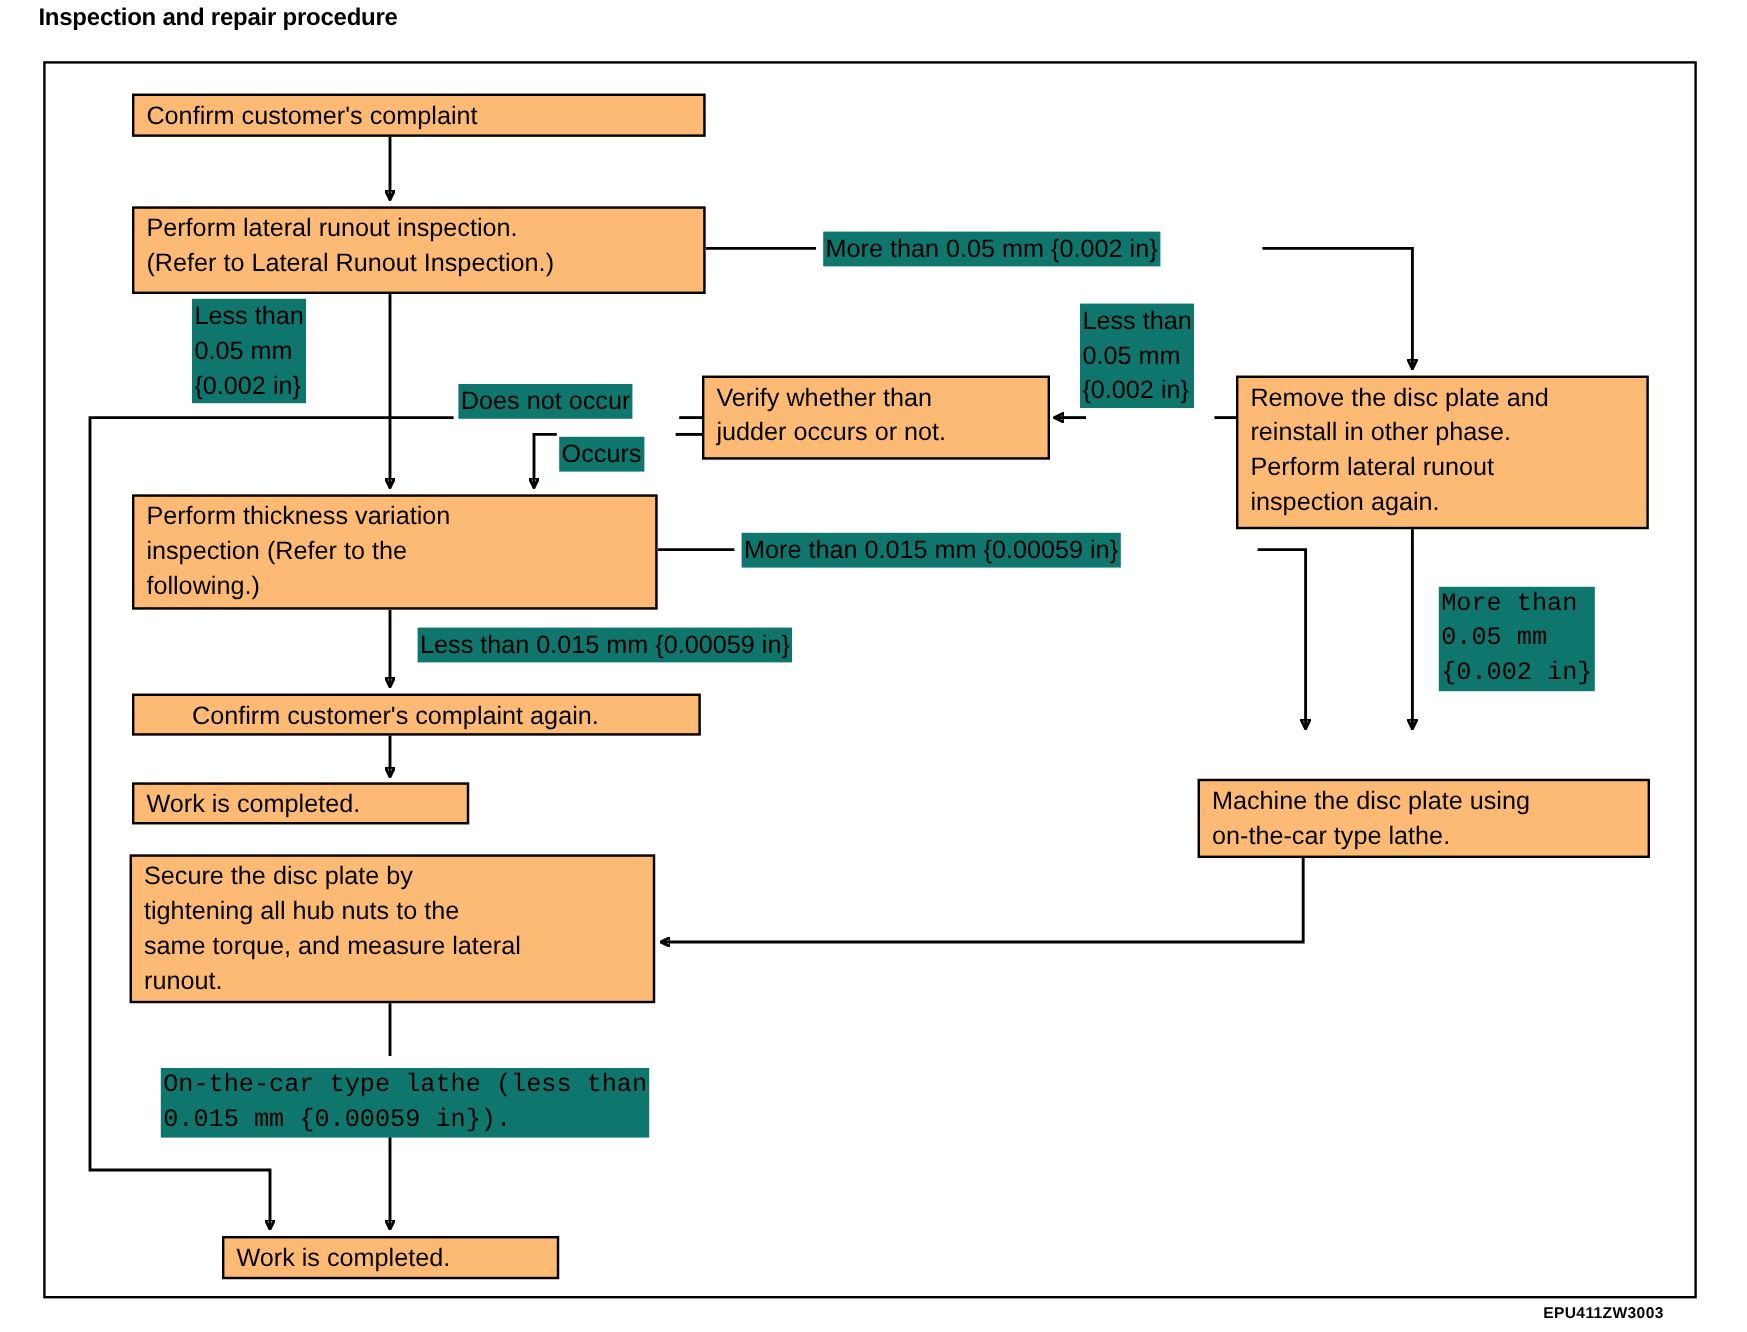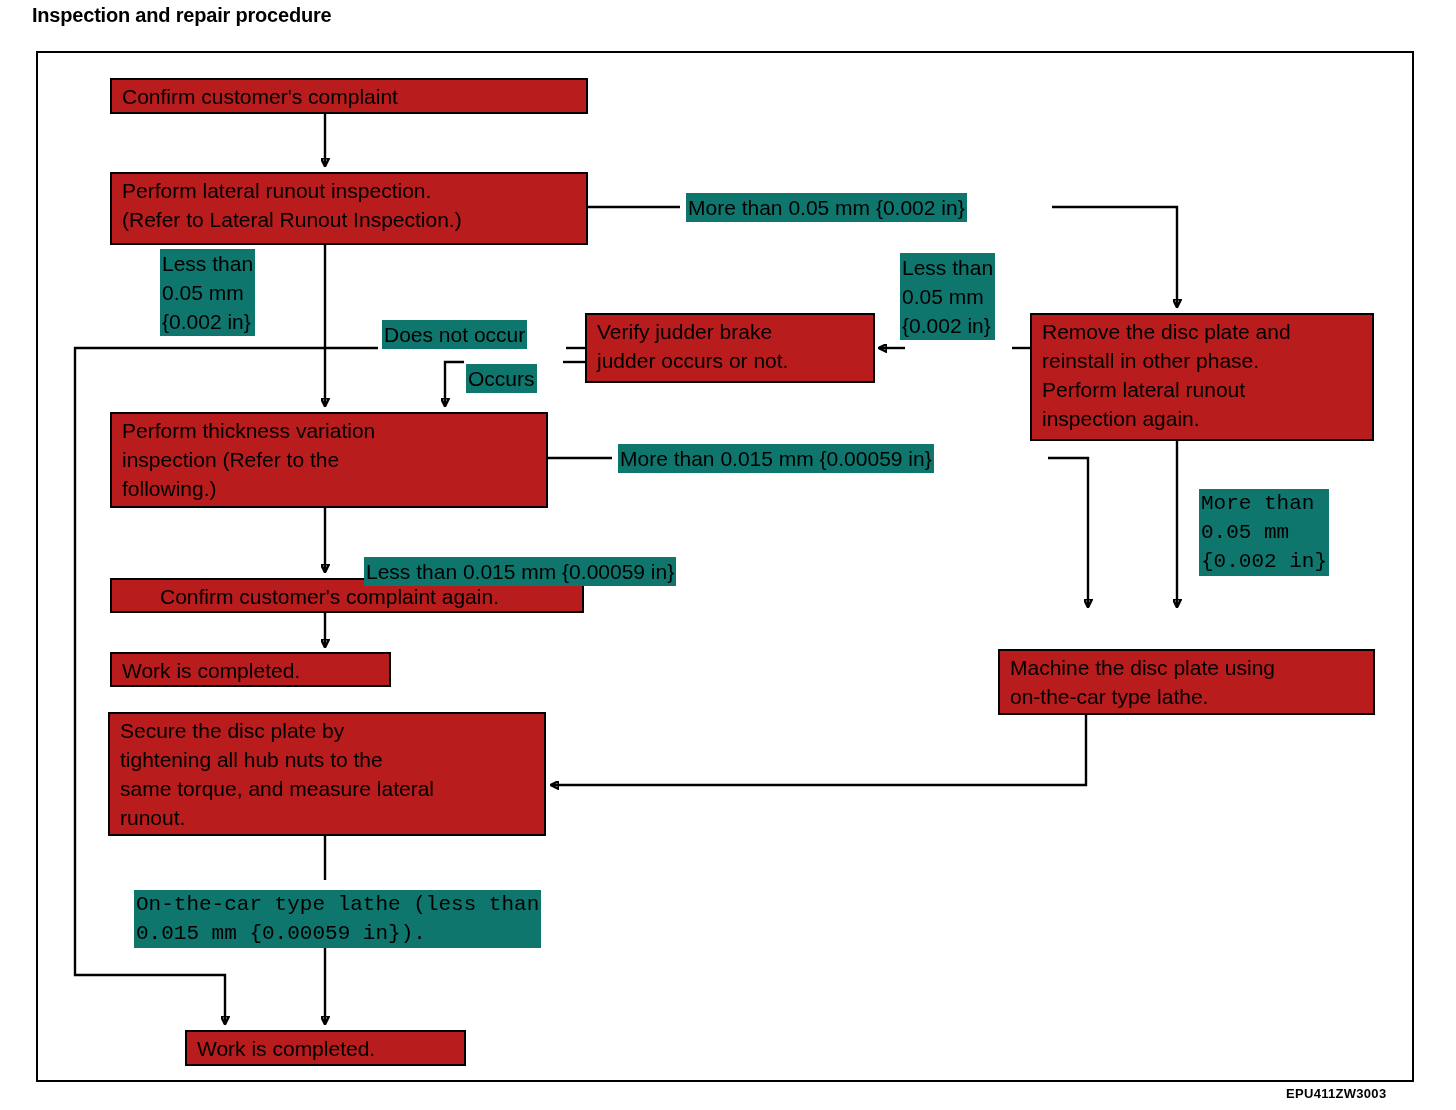--- a/index.html
+++ b/index.html
@@ -33,21 +33,21 @@
     top: 51px;
     width: 1378px;
     height: 1031px;
     border: 2px solid #000;
     box-sizing: border-box;
   }
   .node {
     position: absolute;
     border: 2px solid #000;
     box-sizing: border-box;
-    background: #b91c1c;
+    background: #fdba74;
     font-size: 21px;
     line-height: 29px;
     padding: 2px 8px 2px 10px;
     white-space: pre-line;
     z-index: 3;
   }
   .lbl {
     position: absolute;
     font-size: 21px;
     line-height: 29px;
@@ -122,21 +122,21 @@
 
     <path d="M325,835 L325,880"></path>
     <path d="M325,940 L325,1024" marker-end="url(#ah)"></path>
   </svg>
 
   <div class="node" style="left:110px; top:78px; width:478px; height:36px;">Confirm customer's complaint</div>
 
   <div class="node" style="left:110px; top:172px; width:478px; height:73px;">Perform lateral runout inspection.
 (Refer to Lateral Runout Inspection.)</div>
 
-  <div class="node" style="left:585px; top:313px; width:290px; height:70px;">Verify judder brake
+  <div class="node" style="left:585px; top:313px; width:290px; height:70px;">Verify whether than
 judder occurs or not.</div>
 
   <div class="node" style="left:1030px; top:313px; width:344px; height:128px;">Remove the disc plate and
 reinstall in other phase.
 Perform lateral runout
 inspection again.</div>
 
   <div class="node" style="left:110px; top:412px; width:438px; height:96px;">Perform thickness variation
 inspection (Refer to the
 following.)</div>
@@ -168,20 +168,20 @@
   <div class="lbl" style="left:1199px; top:489px;font-family:Liberation Mono, monospace;">More than
 0.05 mm
 {0.002 in}</div>
 
   <div class="lbl" style="left:382px; top:320px;">Does not occur</div>
 
   <div class="lbl" style="left:466px; top:364px;">Occurs</div>
 
   <div class="lbl" style="left:618px; top:444px;">More than 0.015 mm {0.00059 in}</div>
 
-  <div class="lbl" style="left:364px; top:523px;margin-top:34px;">Less than 0.015 mm {0.00059 in}</div>
+  <div class="lbl" style="left:348px; top:523px;">Less than 0.015 mm {0.00059 in}</div>
 
   <div class="lbl" style="left:134px; top:890px;font-family:Liberation Mono, monospace;">On-the-car type lathe (less than
 0.015 mm {0.00059 in}).</div>
 
   <div class="code" style="left:1286px; top:1086px;">EPU411ZW3003</div>
 
 </div>
 
 </body></html>

